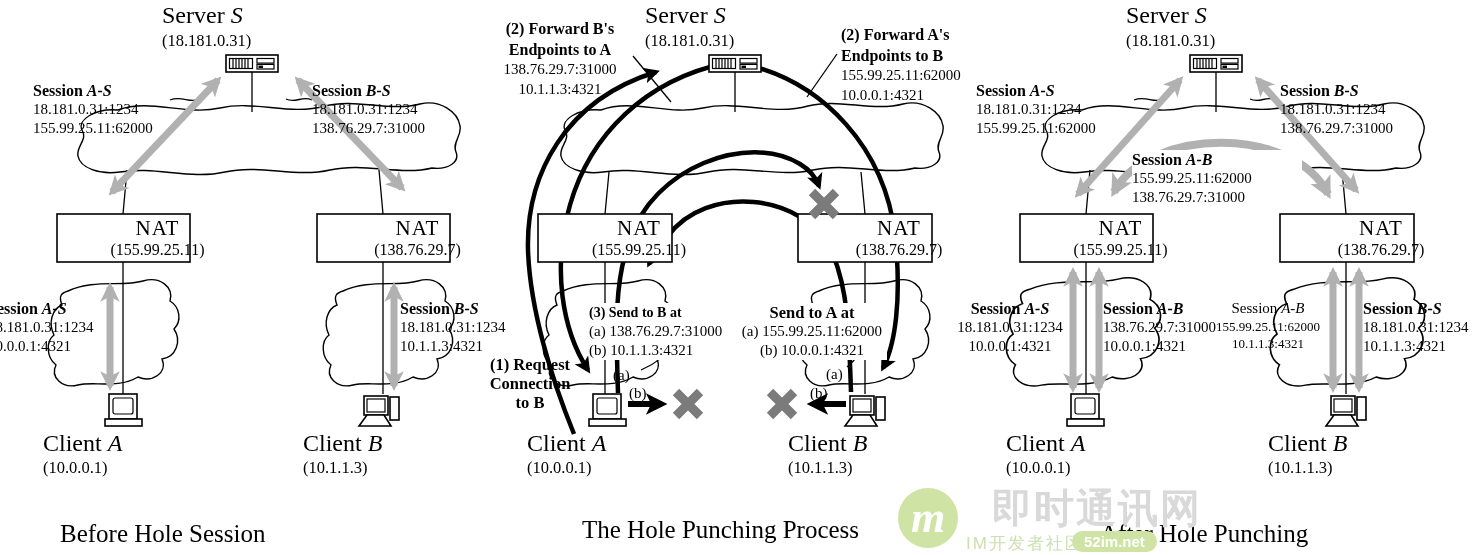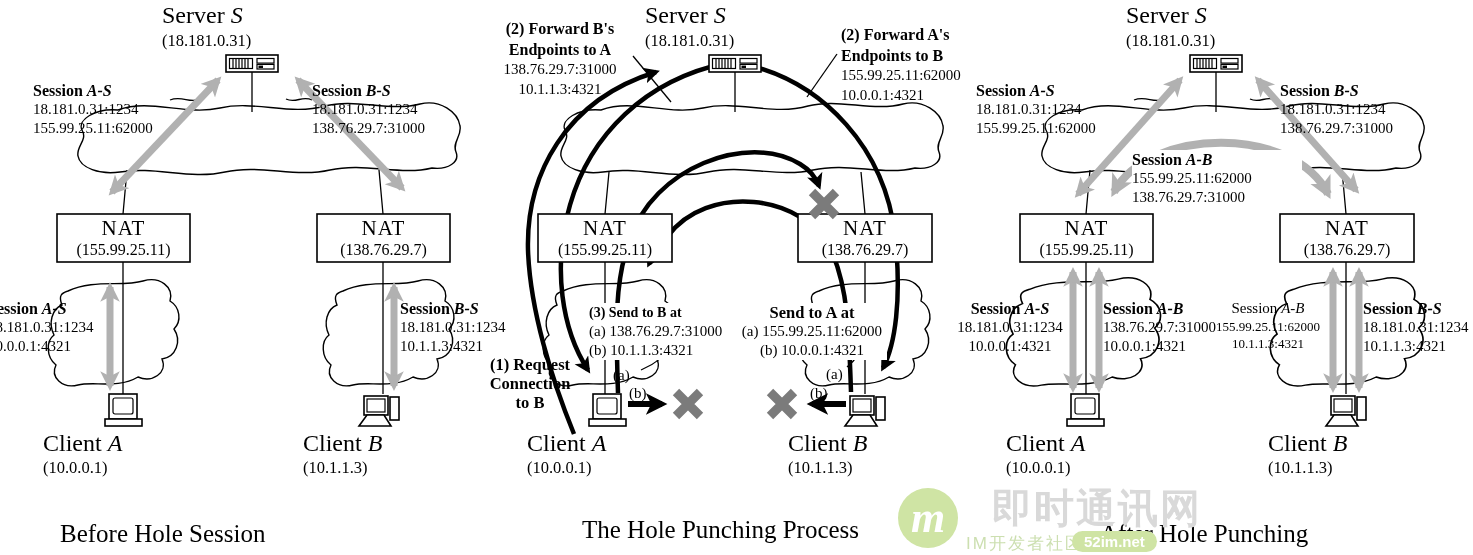--- a/index.html
+++ b/index.html
@@ -24,21 +24,21 @@
   .blk{position:absolute;line-height:19px;font-size:15px;white-space:nowrap;}
   .ctr{}.rt{text-align:center}
   .ttl{font-size:16px;font-weight:bold;}
   .big{font-size:24px;line-height:26px;}
   .ip{font-size:16.5px;line-height:20px;}
   .bold{font-weight:bold;}
   .pr{font-size:16px;line-height:20.5px;}
   .pl{font-size:15px;line-height:19.5px;}
   .whitebg{background:#fff;}
   .cap{font-size:25px;line-height:28px;}
-  .natbox{position:absolute;display:flex;flex-direction:column;align-items:center;justify-content:center;line-height:1.12;}
+  .natbox{position:absolute;display:flex;flex-direction:column;align-items:center;justify-content:center;line-height:1.12;padding-left:34px;}
   .nat-l{font-size:21px;letter-spacing:1px;}
   .nat-ip{font-size:16px;}
   .sm1{font-size:15px;} .sm2{font-size:13px;line-height:17px;}
   .wm{font-family:"Liberation Sans",sans-serif;}
   .wm-circle{position:absolute;width:60px;height:60px;border-radius:50%;background:var(--wm-green);
              display:flex;align-items:center;justify-content:center;}
   .wm-m{font-family:"Liberation Serif",serif;font-style:italic;font-weight:bold;font-size:44px;color:#fff;line-height:1;}
   .wm-title{position:absolute;font-weight:bold;font-size:40px;color:var(--wm-text-gray);letter-spacing:2px;line-height:1;}
   .wm-sub{position:absolute;font-size:17px;color:var(--wm-sub-green);letter-spacing:2px;line-height:1;}
   .wm-badge{position:absolute;background:var(--wm-green);color:#fff;font-weight:bold;font-size:15px;

